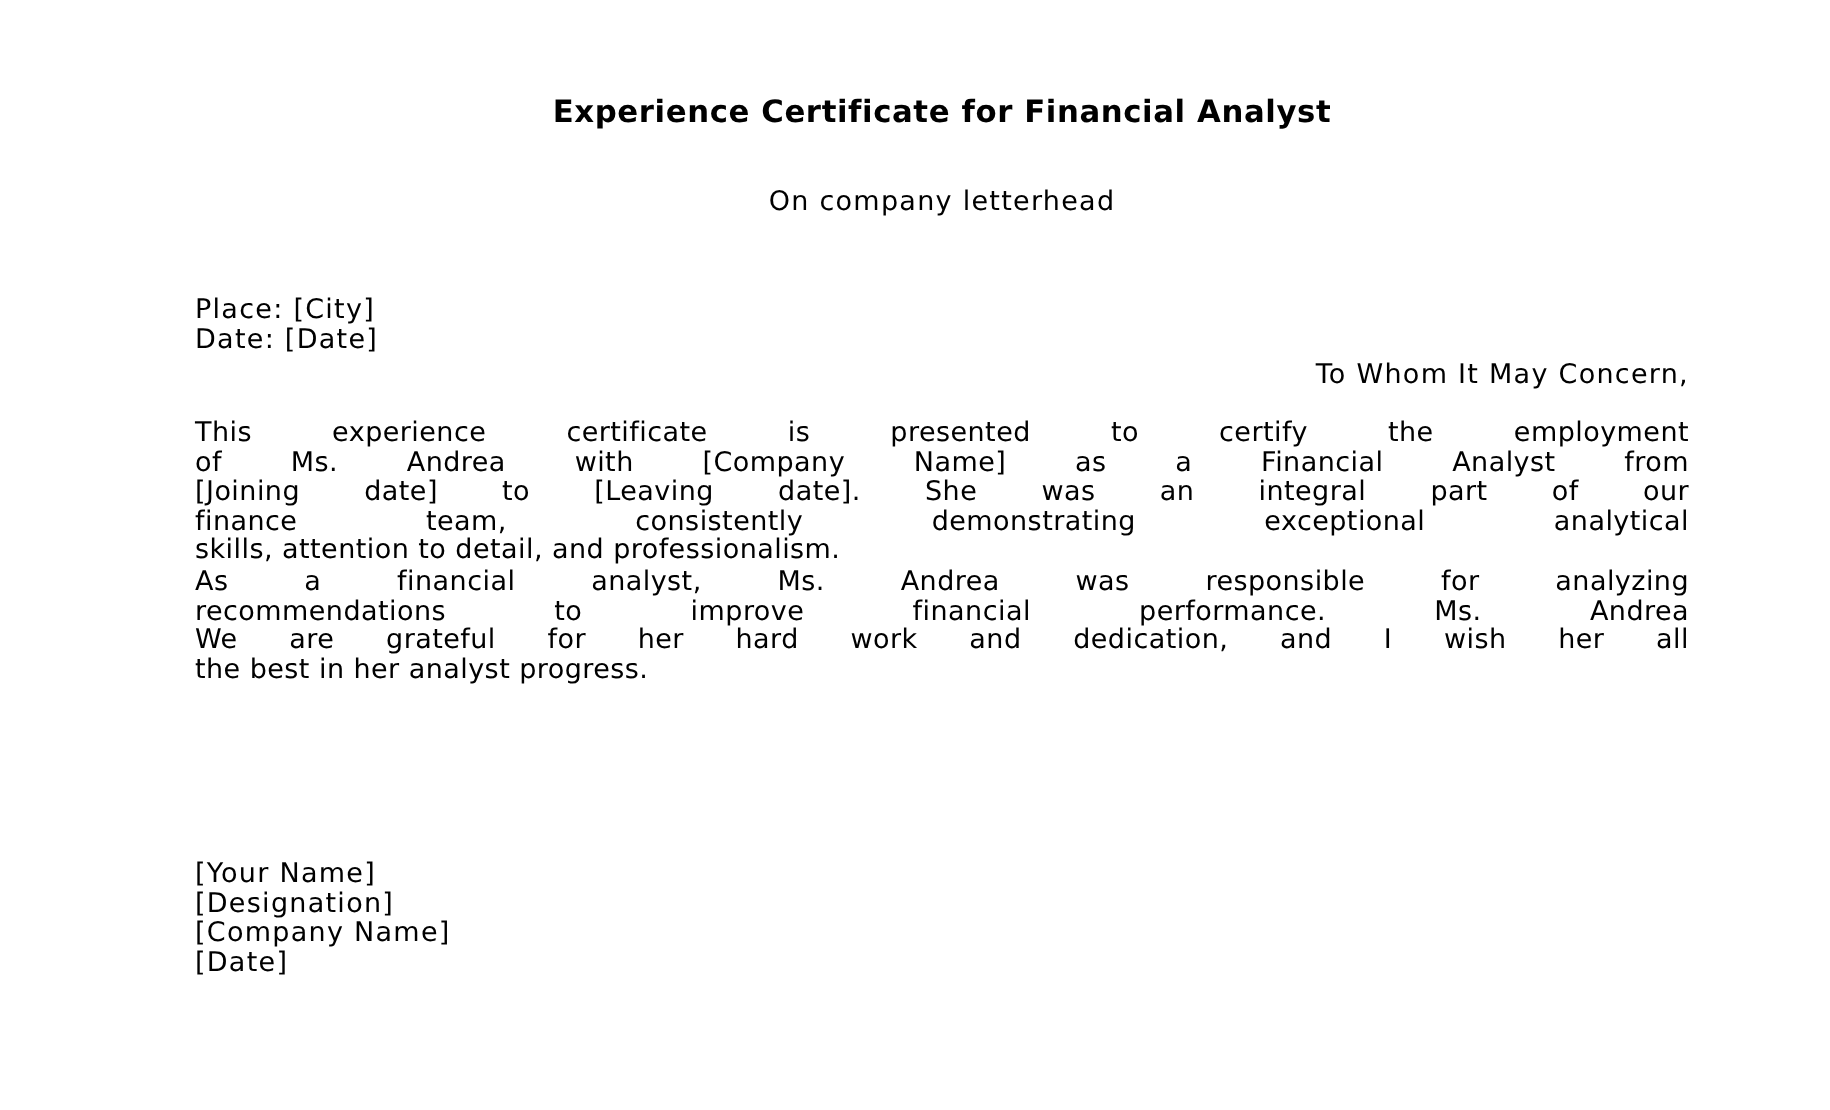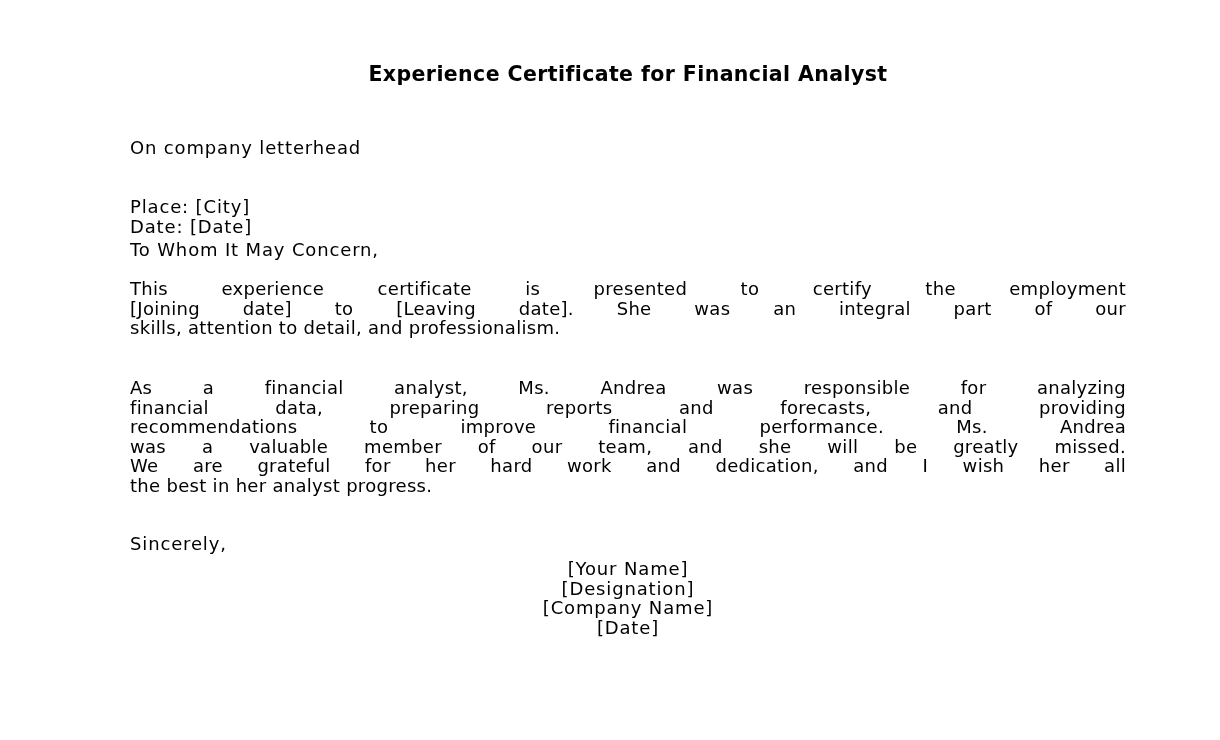--- a/index.html
+++ b/index.html
@@ -65,52 +65,49 @@
       text-align-last: left;
     }
   </style>
 </head>
 <body>
 
 <div class="page">
 
   <h1 class="title">Experience Certificate for Financial Analyst</h1>
 
-  <div class="body" style="top:138px;">
+  <div class="body" style="top:125px;text-align:center;">
     <span class="line">On company letterhead</span>
   </div>
 
   <div class="body" style="top:161px;margin-top:36px;">
     <span class="line">Place: [City]</span>
     <span class="line">Date: [Date]</span>
   </div>
 
-  <div class="body" style="top:240px;">
+  <div class="body" style="top:240px;text-align:right;">
     <span class="line">To Whom It May Concern,</span>
   </div>
 
   <div class="para" style="top:279px;">
     <span class="jl">This experience certificate is presented to certify the employment</span>
+    <span class="jl">of Ms. Andrea with [Company Name] as a Financial Analyst from</span>
     <span class="jl">[Joining date] to [Leaving date]. She was an integral part of our</span>
+    <span class="jl">finance team, consistently demonstrating exceptional analytical</span>
     <span class="jl last">skills, attention to detail, and professionalism.</span>
   </div>
 
   <div class="para" style="top:378px;">
     <span class="jl">As a financial analyst, Ms. Andrea was responsible for analyzing</span>
-    <span class="jl">financial data, preparing reports and forecasts, and providing</span>
     <span class="jl">recommendations to improve financial performance. Ms. Andrea</span>
-    <span class="jl">was a valuable member of our team, and she will be greatly missed.</span>
     <span class="jl">We are grateful for her hard work and dedication, and I wish her all</span>
     <span class="jl last">the best in her analyst progress.</span>
   </div>
 
-  <div class="body" style="top:534px;">
-    <span class="line">Sincerely,</span>
-  </div>
 
-  <div class="body" style="top:559px;text-align:center;">
+  <div class="body" style="top:573px;">
     <span class="line">[Your Name]</span>
     <span class="line">[Designation]</span>
     <span class="line">[Company Name]</span>
     <span class="line">[Date]</span>
   </div>
 
 </div>
 
 </body></html>

